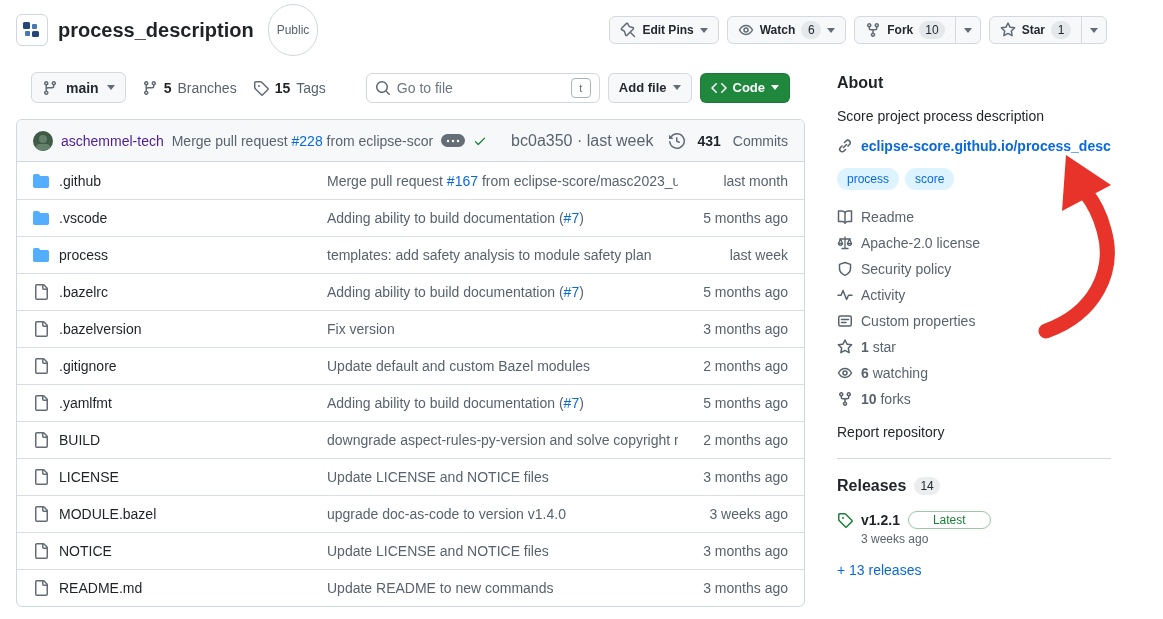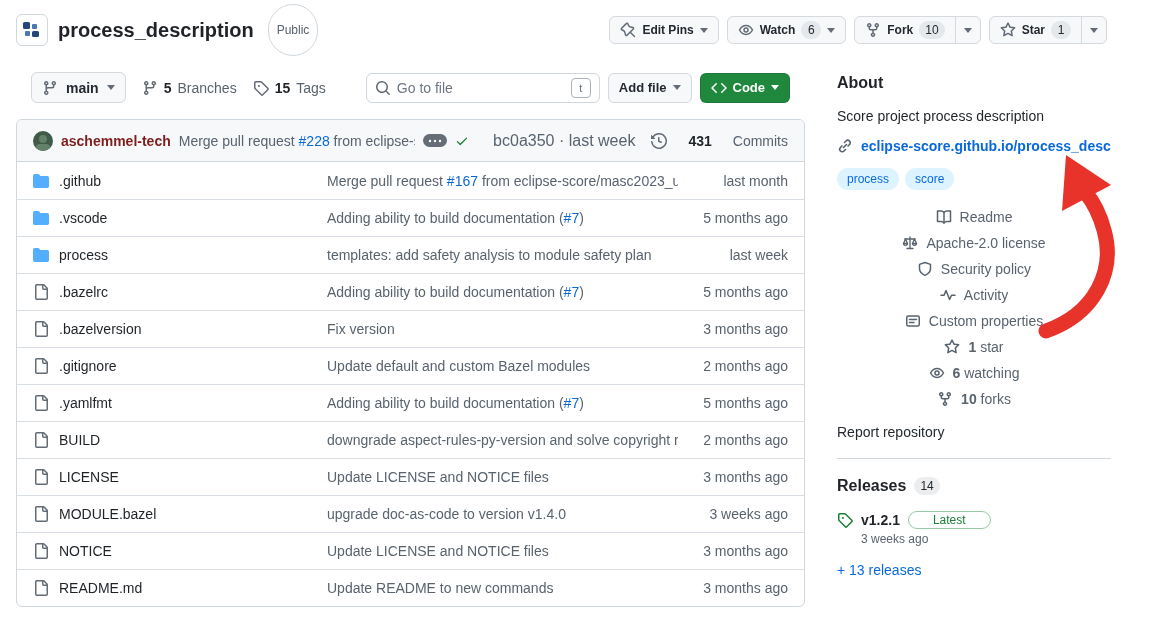--- a/index.html
+++ b/index.html
@@ -51,28 +51,28 @@
               font-size:11px; display:grid; place-items:center; }
   .toolbar .btn.mid { height:30px; font-size:13px; }
   .code-btn { background:#1f883d; border-color:rgba(31,35,40,.15); color:#ffffff; }
   .code-btn .ic { color:#ffffff; }
 
   
   .file-box { border:1px solid #d0d7de; border-radius:6px; overflow:hidden; background:#fff; }
   .commit-bar { display:flex; align-items:center; gap:8px; height:42px; padding:0 16px;
                 background:#f6f8fa; border-bottom:1px solid #d0d7de; }
   .commit-avatar { width:20px; height:20px; border-radius:50%; overflow:hidden; flex:none; }
-  .commit-author { font-weight:700; color:#7f1d1d; white-space:nowrap; }
+  .commit-author { font-weight:400; color:#4c1d95; white-space:nowrap; }
   .commit-msg { color:#59636e; white-space:nowrap; overflow:hidden; }
   .link-blue { color:#0969da; }
   .ellipsis-pill { width:24px; height:13px; border-radius:7px; background:#656d76; display:grid; place-items:center; flex:none; cursor:pointer; border:0; }
   .check-ic { color:#1a7f37; display:flex; flex:none; }
   .commit-right { margin-left:auto; display:flex; align-items:center; gap:16px; flex:none; }
   .sha-group { font-size:16px; color:#59636e; white-space:nowrap;margin-left:16px; }
-  .commits-link { display:flex; align-items:center; gap:21px; color:#59636e; white-space:nowrap; }
+  .commits-link { display:flex; align-items:center; gap:12px; color:#59636e; white-space:nowrap; }
   .commits-link .ic { color:#636c76; display:flex; }
   .commits-link .num { font-weight:700; color:#1f2328; }
 
   .file-row { display:flex; align-items:center; height:37px; padding:0 16px; border-top:1px solid #d8dee4; font-size:14px; }
   .file-row:first-child { border-top:0; }
   .col-name { width:294px; flex:none; display:flex; align-items:center; gap:10px; }
   .icon-folder { color:#54aeff; display:flex; }
   .icon-file { color:#636c76; display:flex; }
   .file-name { color:#1f2328; }
   .col-msg { flex:1; min-width:0; color:#59636e; white-space:nowrap; overflow:hidden; padding-right:16px; }
@@ -80,21 +80,21 @@
 
   
   .sidebar { width:274px; flex:none; padding-top:14px; }
   .about-title { font-size:16px; font-weight:700; color:#1f2328; margin-bottom:14px; }
   .about-desc { color:#1f2328; line-height:1.45; margin-bottom:12px; }
   .website-row { display:flex; align-items:center; gap:8px; margin-bottom:14px; }
   .website-row .ic { color:#59636e; flex:none; display:flex; }
   .website-link { color:#0969da; font-weight:700; white-space:nowrap; overflow:hidden; }
   .topics { display:flex; gap:6px; margin-bottom:18px; }
   .topic-pill { background:#ddf4ff; color:#0969da; font-size:12px; font-weight:500; line-height:22px; padding:0 10px; border-radius:999px; }
-  .meta-item { display:flex; align-items:center; gap:8px; color:#59636e; margin-bottom:8px; min-height:18px;justify-content:center; }
+  .meta-item { display:flex; align-items:center; gap:8px; color:#59636e; margin-bottom:8px; min-height:18px; }
   .meta-item .ic { color:#59636e; flex:none; display:flex; }
   .meta-item strong { font-weight:700; }
   .report-link { display:inline-block; margin-top:8px; color:#24292f; }
   .sb-divider { border-top:1px solid #d0d7de; margin:18px 0 18px; }
   .releases-head { display:flex; align-items:center; gap:8px; }
   .releases-title { font-size:16px; font-weight:700; color:#1f2328; }
   .release-item { margin-top:16px; display:flex; align-items:center; gap:8px; }
   .release-item .ic { color:#1a7f37; flex:none; display:flex; }
   .release-version { font-weight:700; color:#1f2328; }
   .latest-badge { font-size:12px; font-weight:500; color:#1a7f37; border:1px solid rgba(31,136,61,.45); border-radius:999px; padding:1px 24px; }

